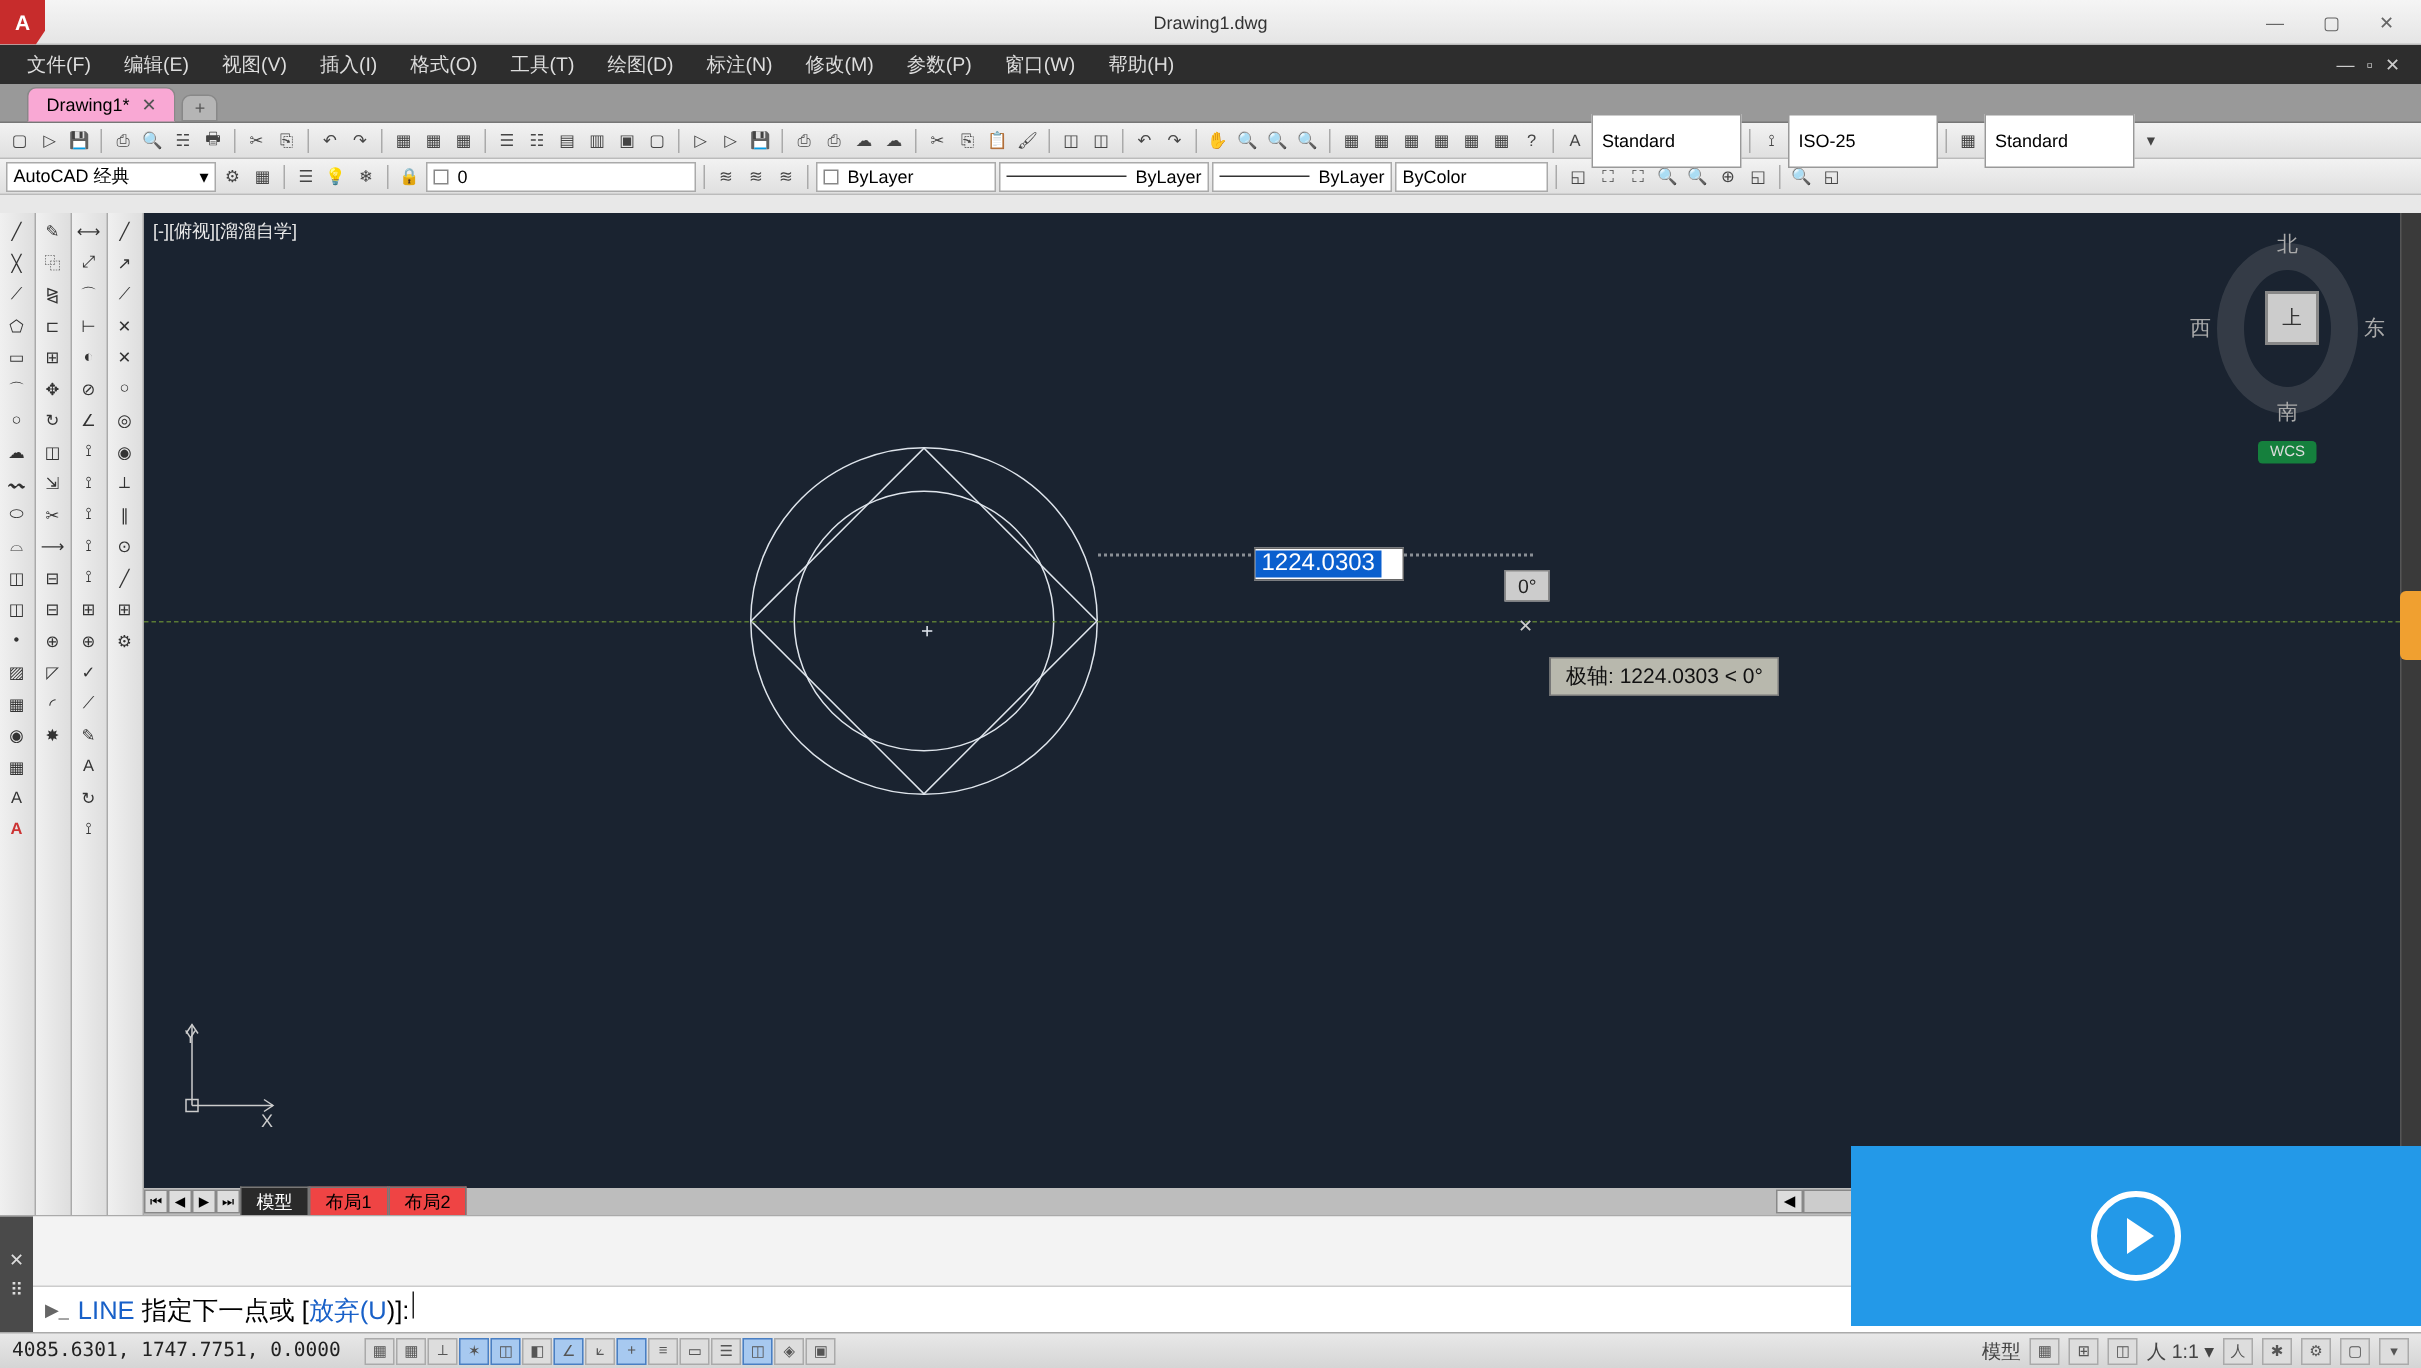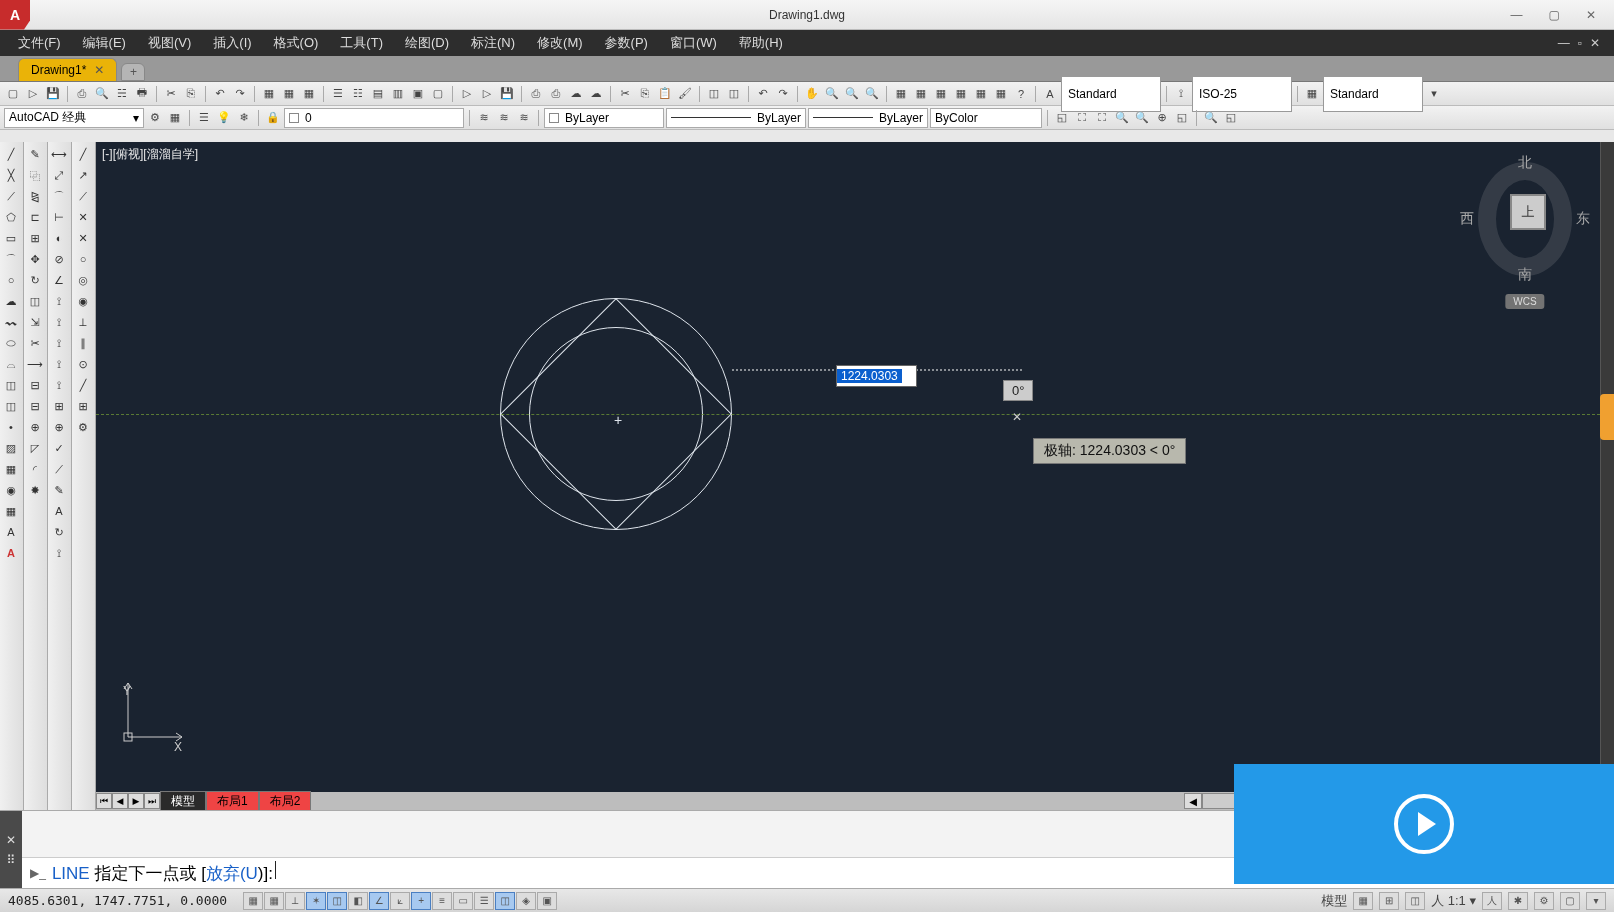--- a/index.html
+++ b/index.html
@@ -6,21 +6,21 @@
 body { width: 1614px; height: 912px; background: #e8e8e8; overflow: hidden; position: relative; font-size: 12px; }
 .titlebar { height: 30px; background: linear-gradient(#f5f5f5,#e5e5e5); display: flex; align-items: center; border-bottom: 1px solid #bbb; position: relative; }
 .app-logo { width: 30px; height: 30px; display: flex; align-items: center; justify-content: center; background: #c72c2c; color: #fff; font-weight: bold; font-size: 14px; clip-path: polygon(0 0,100% 0,100% 70%,80% 100%,0 100%); }
 .doc-title { position: absolute; left: 50%; transform: translateX(-50%); color: #333; font-size: 12px; }
 .win-controls { margin-left: auto; display: flex; gap: 26px; padding-right: 18px; color: #666; }
 .win-controls span { cursor: pointer; }
 .menubar { height: 26px; background: #2d2d2d; display: flex; align-items: center; padding: 0 8px; gap: 2px; position: relative; }
 .menubar .menu-item { color: #ddd; padding: 3px 10px; font-size: 13px; cursor: pointer; }
 .menubar .right-ctrls { margin-left: auto; color: #ccc; display: flex; gap: 8px; padding-right: 6px; }
 .tabrow { height: 26px; background: #999; display: flex; align-items: flex-end; padding-left: 18px; gap: 4px; border-bottom: 1px solid #777; }
-.doc-tab { background: #eab308; border-radius: 6px 6px 0 0; padding: 4px 12px; font-size: 12px; display: flex; align-items: center; gap: 8px; border: 1px solid #888; border-bottom: none; }
+.doc-tab { background: #f9a8d4; border-radius: 6px 6px 0 0; padding: 4px 12px; font-size: 12px; display: flex; align-items: center; gap: 8px; border: 1px solid #888; border-bottom: none; }
 .doc-tab .close { color: #555; cursor: pointer; }
 .add-tab { width: 24px; height: 18px; background: #b5b5b5; border-radius: 6px 6px 0 0; border: 1px solid #888; display: flex; align-items: center; justify-content: center; cursor: pointer; color: #555; }
 .toolbar-row { height: 24px; background: linear-gradient(#f2f2f2,#e0e0e0); border-bottom: 1px solid #bbb; display: flex; align-items: center; padding: 0 4px; gap: 2px; }
 .tbtn { width: 18px; height: 18px; display: inline-flex; align-items: center; justify-content: center; border: 1px solid transparent; cursor: pointer; color: #444; font-size: 11px; }
 .tsep { width: 1px; height: 16px; background: #aaa; margin: 0 3px; }
 .workspace-sel { width: 140px; height: 20px; border: 1px solid #aaa; background: #fff; font-size: 12px; padding: 0 4px; display: flex; align-items: center; justify-content: space-between; }
 .layer-sel { width: 180px; height: 20px; border: 1px solid #aaa; background: #fff; font-size: 12px; padding: 0 4px; display: flex; align-items: center; }
 .prop-sel { width: 120px; height: 20px; border: 1px solid #aaa; background: #fff; font-size: 12px; padding: 0 4px; display: flex; align-items: center; }
 .style-sel { width: 100px; height: 36px; border: 1px solid #999; background: #fff; font-size: 12px; padding: 0 6px; display: flex; align-items: center; }
 .main-area { position: absolute; top: 142px; left: 0; right: 0; bottom: 102px; display: flex; }
@@ -30,33 +30,33 @@
 .canvas-label { position: absolute; top: 4px; left: 6px; color: #e8e8e8; font-size: 12px; }
 .scroll-right { position: absolute; top: 0; right: 0; width: 14px; bottom: 18px; background: #3a3a3a; border-left: 1px solid #555; }
 .viewcube { position: absolute; top: 12px; right: 34px; width: 110px; height: 130px; }
 .vc-ring { position: absolute; inset: 8px; border: 18px solid rgba(200,200,200,0.15); border-radius: 50%; }
 .vc-cube { position: absolute; top: 40px; left: 40px; width: 36px; height: 36px; background: #ccc; border: 2px solid #888; display: flex; align-items: center; justify-content: center; font-size: 13px; color: #333; }
 .vc-n,.vc-e,.vc-s,.vc-w { position: absolute; color: #aaa; font-size: 14px; }
 .vc-n { top: 0; left: 50%; transform: translateX(-50%); }
 .vc-s { bottom: 0; left: 50%; transform: translateX(-50%); }
 .vc-e { right: -10px; top: 50%; transform: translateY(-50%); }
 .vc-w { left: -10px; top: 50%; transform: translateY(-50%); }
-.vc-wcs { position: absolute; top: 140px; left: 50%; transform: translateX(-50%); background: #737373; color: #ddd; font-size: 10px; padding: 2px 8px; border-radius: 3px; }
+.vc-wcs { position: absolute; top: 140px; left: 50%; transform: translateX(-50%); background: #15803d; color: #ddd; font-size: 10px; padding: 2px 8px; border-radius: 3px; }
 .ucs-icon { position: absolute; bottom: 60px; left: 22px; color: #ccc; }
 .ucs-icon .ya { position: absolute; bottom: 52px; left: 5px; }
 .ucs-icon .xa { position: absolute; bottom: -4px; left: 56px; }
 .ucs-icon svg { stroke: #ccc; }
 .circ { position: absolute; border: 1px solid #dfe5ec; border-radius: 50%; }
 .outer-circ { width: 232px; height: 232px; left: 404px; top: 156px; }
 .inner-circ { width: 174px; height: 174px; left: 433px; top: 185px; }
 .sq-diamond { position: absolute; width: 164px; height: 164px; border: 1px solid #dfe5ec; left: 438px; top: 190px; transform: rotate(45deg); }
 .center-cross { position: absolute; left: 518px; top: 270px; color: #dfe5ec; font-size: 14px; }
 .track-line-h { position: absolute; top: 272px; left: 0; right: 14px; height: 0; border-top: 1px dashed #6a9036; opacity: 0.8; }
 .track-dots { position: absolute; top: 227px; left: 636px; width: 290px; height: 0; border-top: 2px dotted #8a8f95; }
-.dyn-input { position: absolute; top: 223px; left: 740px; background: #fff; border: 1px solid #666; font-size: 12px; display: flex; align-items: center; height: 22px; }
+.dyn-input { position: absolute; top: 223px; left: 740px; background: #fff; border: 1px solid #666; font-size: 16px; display: flex; align-items: center; height: 22px; }
 .dyn-input .val { background: #0a5fce; color: #fff; padding: 0 4px; }
 .dyn-input .pad { width: 14px; }
 .angle-box { position: absolute; top: 238px; left: 907px; background: #ccc; border: 1px solid #888; padding: 2px 8px; font-size: 13px; color: #222; }
 .polar-tip { position: absolute; top: 296px; left: 937px; background: #b8b8ad; border: 1px solid #777; padding: 3px 10px; font-size: 14px; color: #111; }
 .cursor-x { position: absolute; top: 268px; left: 916px; color: #ccc; }
 .layout-tabs { position: absolute; bottom: 0; left: 0; right: 14px; height: 18px; background: #bdbdbd; display: flex; align-items: center; }
 .lt-nav { display: flex; gap: 0; }
 .lt-nav span { width: 16px; height: 16px; border: 1px solid #888; background: #ddd; display: inline-flex; align-items: center; justify-content: center; font-size: 9px; cursor: pointer; }
 .lt-tab { padding: 1px 10px; border: 1px solid #777; border-bottom: none; font-size: 12px; cursor: pointer; background: #ef4444; }
 .lt-tab.active { background: #2a2a2a; color: #fff; }
@@ -230,21 +230,21 @@
     <span>ByLayer</span>
   </div>
   <div class="prop-sel" style="width:140px">
     <span style="flex:1;border-top:1px solid #333;margin-right:6px;"></span>
     <span>ByLayer</span>
   </div>
   <div class="prop-sel">
     <span style="flex:1;border-top:1px solid #333;margin-right:6px;"></span>
     <span>ByLayer</span>
   </div>
-  <div class="prop-sel" style="width:112px">
+  <div class="prop-sel" style="width:102px">
     <span>ByColor</span>
   </div>
   <span class="tsep"></span>
   <span class="tbtn">◱</span>
   <span class="tbtn">⛶</span>
   <span class="tbtn">⛶</span>
   <span class="tbtn">🔍</span>
   <span class="tbtn">🔍</span>
   <span class="tbtn">⊕</span>
   <span class="tbtn">◱</span>

